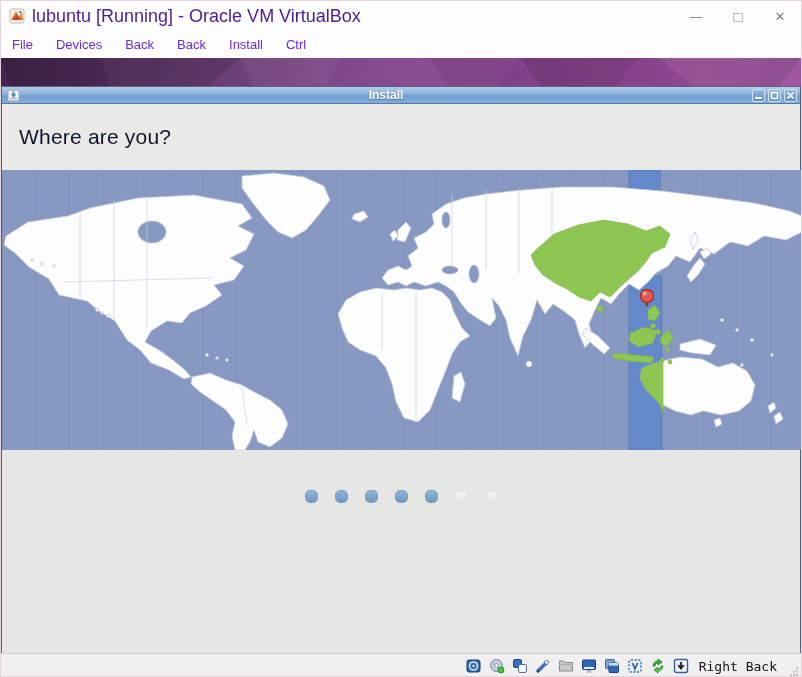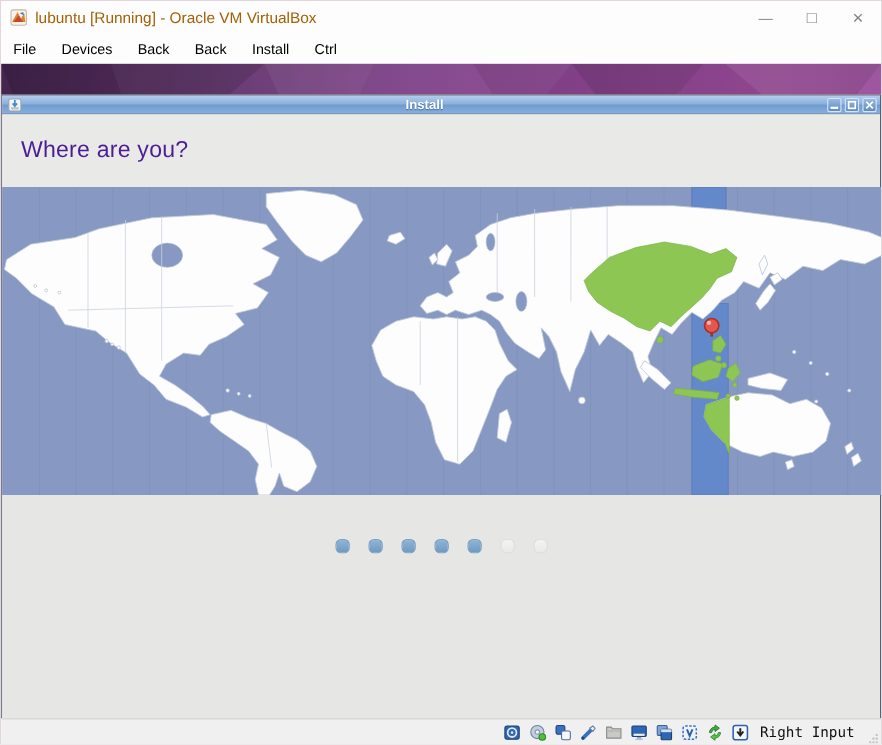--- a/index.html
+++ b/index.html
@@ -2,25 +2,25 @@
 <html style="--ocean: #8799c3; --land: #fdfdfe; --highlight: #8dc653; --band: #6389ca; --pin: #e4574f;"><head>
 <meta charset="utf-8">
 <style>
   * { margin:0; padding:0; box-sizing:border-box; }
   html,body { width:802px; height:677px; background:#ffffff; font-family:"Liberation Sans", sans-serif; }
   .screen { position:relative; width:802px; height:677px; background:#ffffff; border:1px solid #e2d6da; overflow:hidden; }
 
   
   .vbox-titlebar { height:30px; display:flex; align-items:center; padding-left:8px; background:#fdfdfd; }
   .vbox-icon { width:16px; height:16px; margin-right:7px; flex:0 0 auto; }
-  .vbox-title { font-size:14px; color:#a16207; flex:1 1 auto; white-space:nowrap; }
+  .vbox-title { font-size:18px; color:#4c1d95; flex:1 1 auto; white-space:nowrap; }
   .vbox-controls { display:flex; height:100%; }
   .vbox-ctl { width:42px; display:flex; align-items:center; justify-content:center; color:#828282; font-size:13px; cursor:default; }
   .vbox-menubar { height:27px; display:flex; align-items:center; gap:23px; padding-left:11px; background:#fdfdfd; }
-  .vbox-menu-item { font-size:13px; color:#000000; cursor:default; }
+  .vbox-menu-item { font-size:13px; color:#6d28d9; cursor:default; }
 
   
   .desktop { position:relative; height:595px; overflow:hidden;
     background:linear-gradient(100deg,#44254e 0%,#5d3268 18%,#7c4187 40%,#8f4794 60%,#a04e9e 78%,#8a4190 100%); }
   .facets { position:absolute; inset:0; }
   .bottom-strip { position:absolute; left:0; right:0; bottom:0; height:10px;
     background:linear-gradient(90deg,#232f6e 0%,#2b3a85 30%,#3a4a9a 55%,#3f3f8f 70%,#4f3d90 85%,#5a4499 100%); }
 
   
   .install-window { position:absolute; top:28px; left:0; right:0; height:676px; border:1px solid #55627a;
@@ -29,21 +29,21 @@
     background:linear-gradient(#b3cdea 0%, #8cb2dd 45%, #6f9cd0 55%, #87afdc 100%);
     border-bottom:1px solid #5a7aa6; }
   .install-win-icon { width:13px; height:13px; margin-left:2px; flex:0 0 auto; }
   .install-title { flex:1 1 auto; text-align:center; font-size:12px; font-weight:bold; color:#ffffff;
     text-shadow:0 1px 1px #46699a; }
   .install-controls { display:flex; gap:3px; }
   .install-ctl { width:13px; height:13px; border-radius:2px; border:1px solid #d6e4f4;
     background:linear-gradient(#97b9e2,#5d8cc2); display:flex; align-items:center; justify-content:center; }
 
   .install-heading { height:66px; flex:0 0 auto; background:#e9e9e7; display:flex; align-items:center; padding-left:17px; }
-  .install-heading h1 { font-size:21px; font-weight:normal; color:#4c1d95; letter-spacing:0.2px; }
+  .install-heading h1 { font-size:21px; font-weight:normal; color:#0f172a; letter-spacing:0.2px; }
 
   .map-area { height:280px; flex:0 0 auto; line-height:0; }
   .map-area svg { display:block; }
 
   .form-area { height:96px; flex:0 0 auto; background:#f1f1ef; padding:9px 17px 0 17px; }
   .tz-input { width:100%; height:27px; border:1px solid #9c9c98; border-radius:4px; background:#ffffff;
     font-family:"Liberation Sans", sans-serif; font-size:13px; color:#2e2e2e; padding:0 8px; outline:none;
     box-shadow:inset 0 1px 2px rgba(0,0,0,0.07); }
   .button-row { display:flex; justify-content:flex-end; gap:11px; margin-top:12px; padding-right:3px; }
   .btn { height:27px; border-radius:4px; font-family:"Liberation Sans", sans-serif; font-size:13px;
@@ -311,21 +311,21 @@
           <path d="M3,8 A5,5 0 0 1 8,3 L8,1 L12,4 L8,7 L8,5 A3,3 0 0 0 5,8 Z" fill="#3fae3f" stroke="#207a20" stroke-width="0.8"></path>
           <path d="M13,8 A5,5 0 0 1 8,13 L8,15 L4,12 L8,9 L8,11 A3,3 0 0 0 11,8 Z" fill="#5fc24f" stroke="#2a8a2a" stroke-width="0.8"></path>
         </svg>
     </span>
     <span class="sb-icon">
       <svg width="16" height="16" viewBox="0 0 16 16">
           <rect x="1.5" y="1.5" width="13" height="13" rx="2" fill="#f2f6fb" stroke="#2f5fae" stroke-width="1.4"></rect>
           <path d="M8,4 L8,9 M5.2,7 L8,10.5 L10.8,7" stroke="#222" stroke-width="1.8" fill="none"></path>
         </svg>
     </span>
-    <span class="host-key">Right Input</span>
+    <span class="host-key">Right Back</span>
     <svg class="grip" viewBox="0 0 9 9">
       <rect x="6" y="0" width="2" height="2" fill="#c4c4c4"></rect>
         <rect x="6" y="3.5" width="2" height="2" fill="#c4c4c4"></rect>
       <rect x="3" y="3.5" width="2" height="2" fill="#c4c4c4"></rect>
         <rect x="6" y="7" width="2" height="2" fill="#c4c4c4"></rect>
       <rect x="3" y="7" width="2" height="2" fill="#c4c4c4"></rect>
         <rect x="0" y="7" width="2" height="2" fill="#c4c4c4"></rect>
     </svg>
   </div>
 

